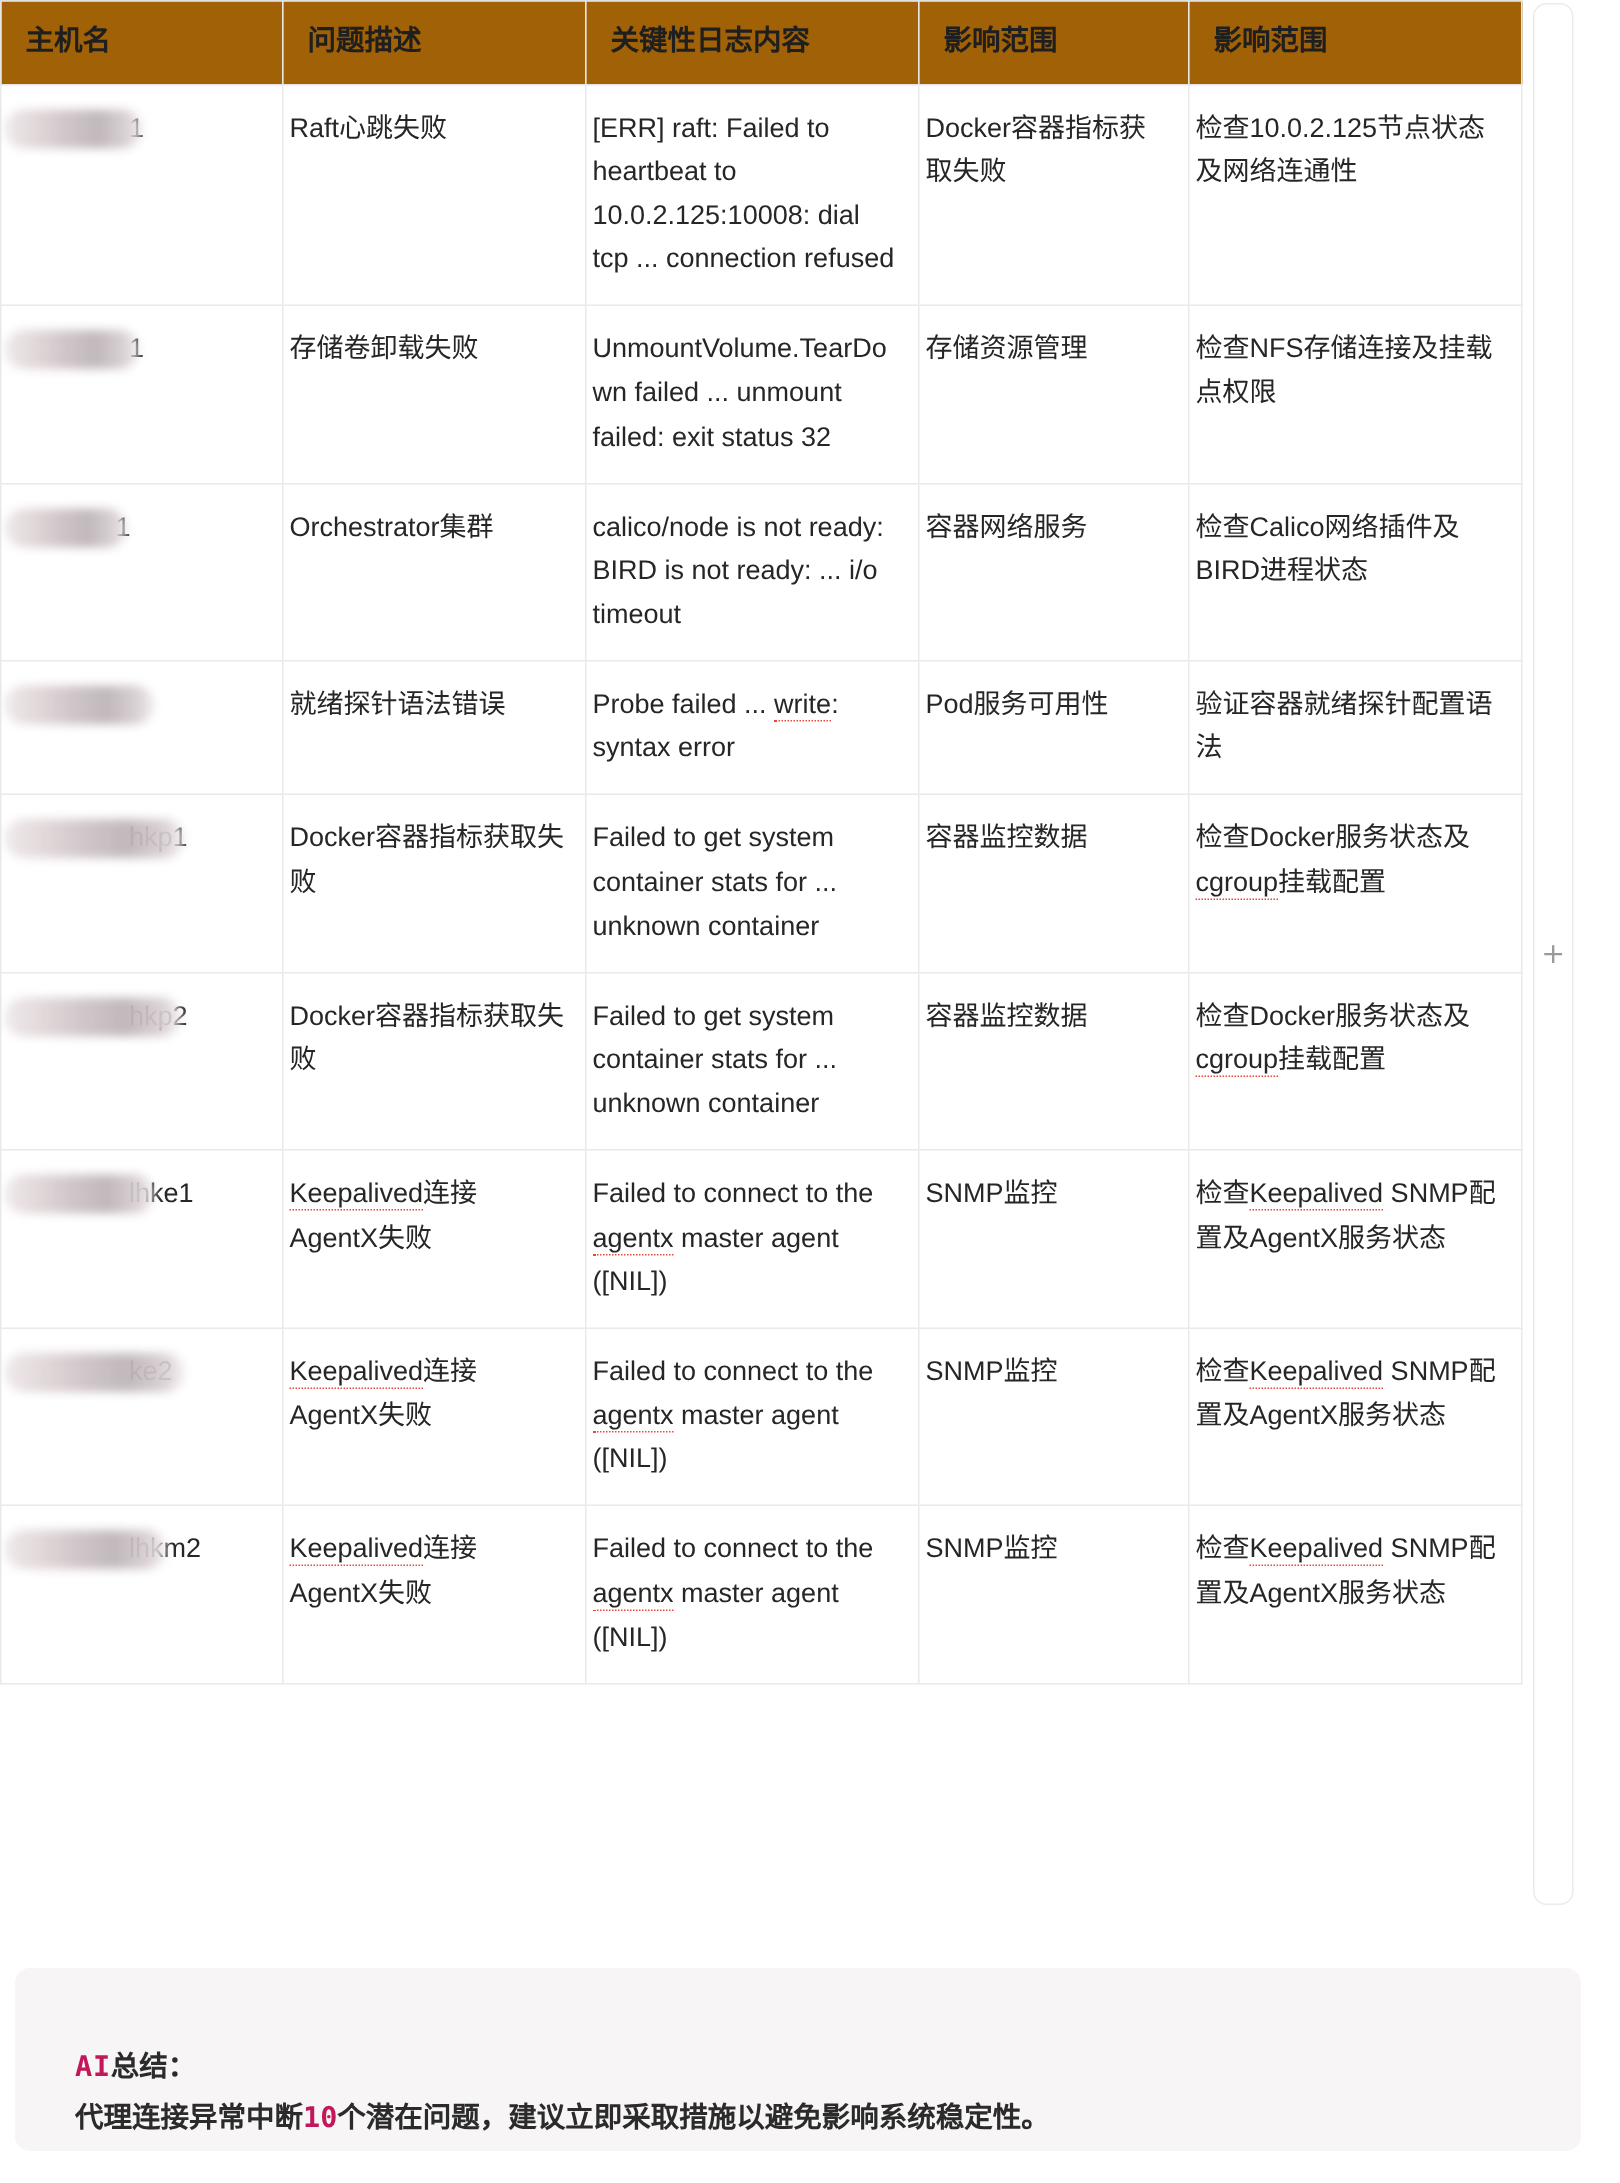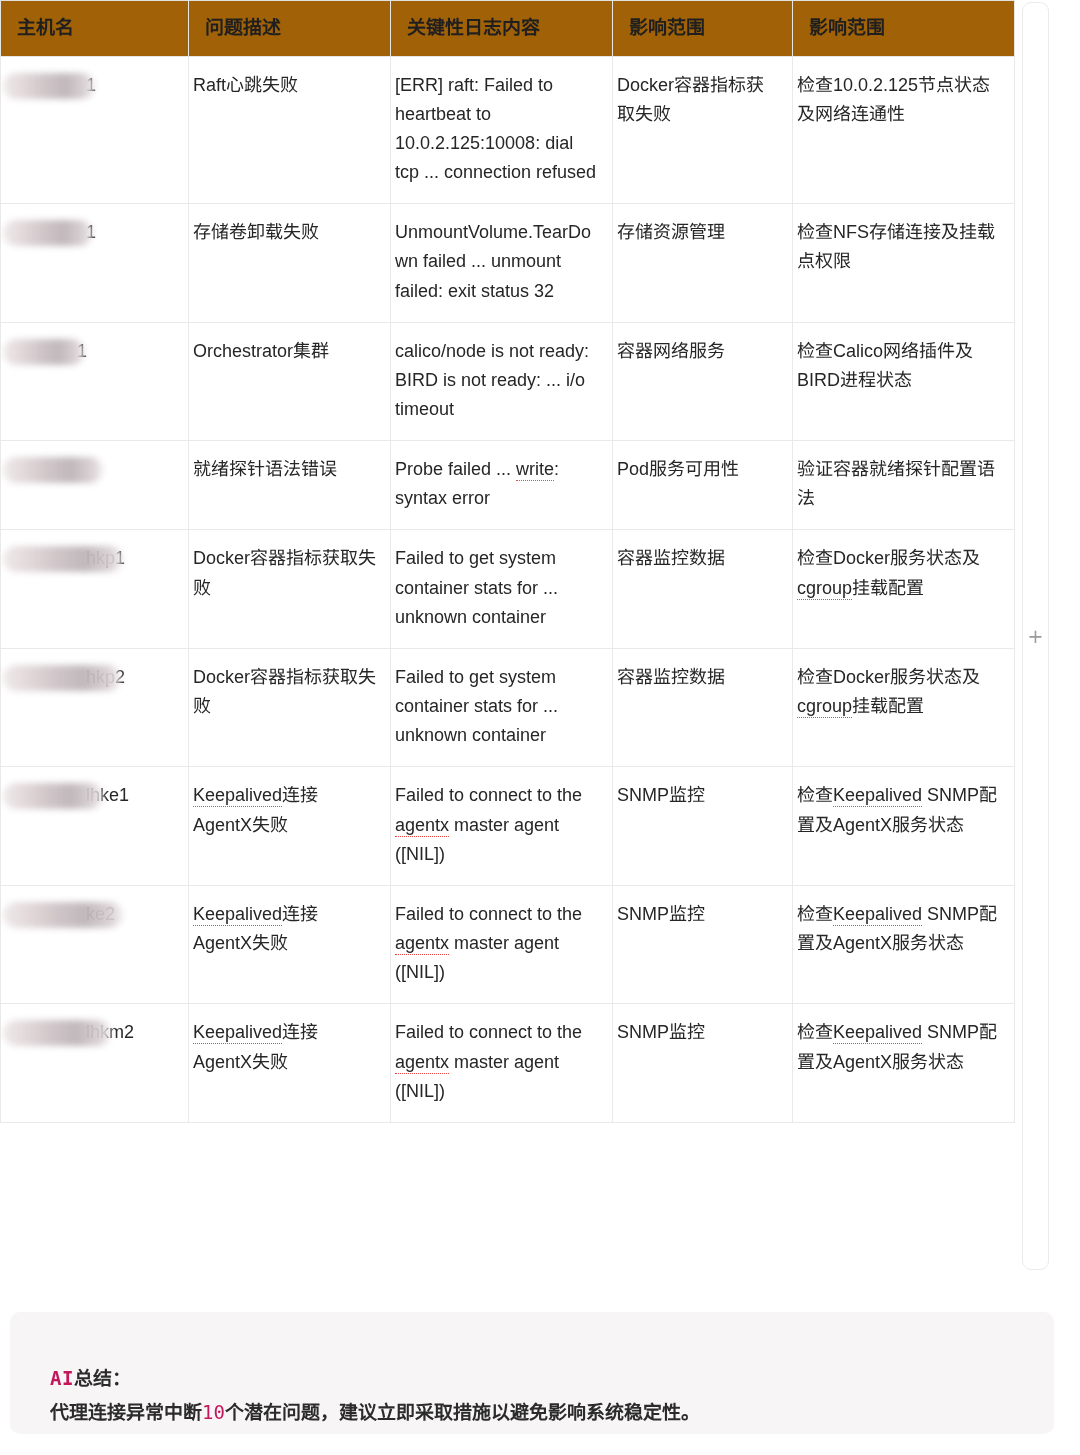--- a/index.html
+++ b/index.html
@@ -166,21 +166,21 @@
   .ai-body {
     font-size: 19px;
     color: #2b2b2b;
     line-height: 1.6;
     margin: 0;
     font-weight: bold;
   }
   .ai-body .count {
     color: #c2185b;
     font-family: "DejaVu Sans Mono", monospace;
-    font-weight: normal;
+    font-weight: bold;
     margin-top: 28px;
   }
 </style>
 </head>
 <body>
 
 <div class="page">
 
   <div class="table-wrap">
     <table class="analysis">

